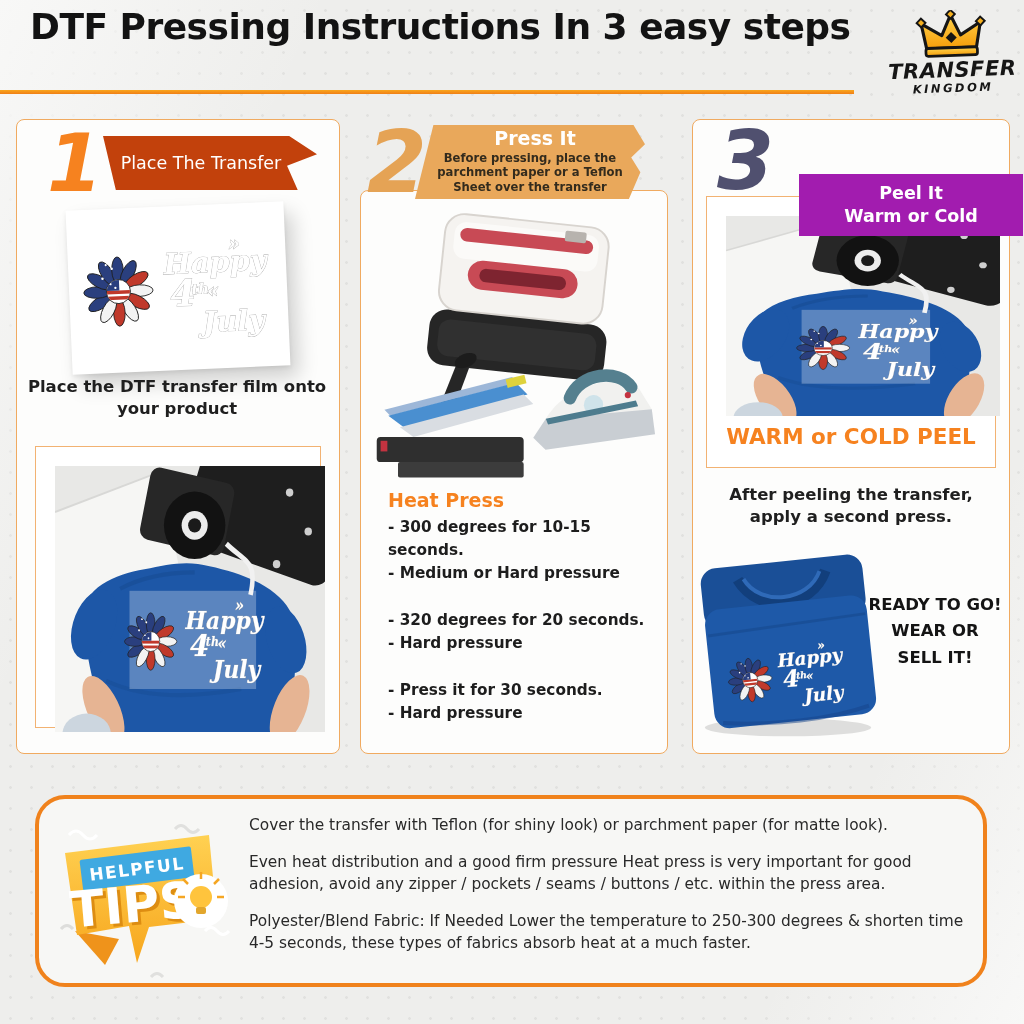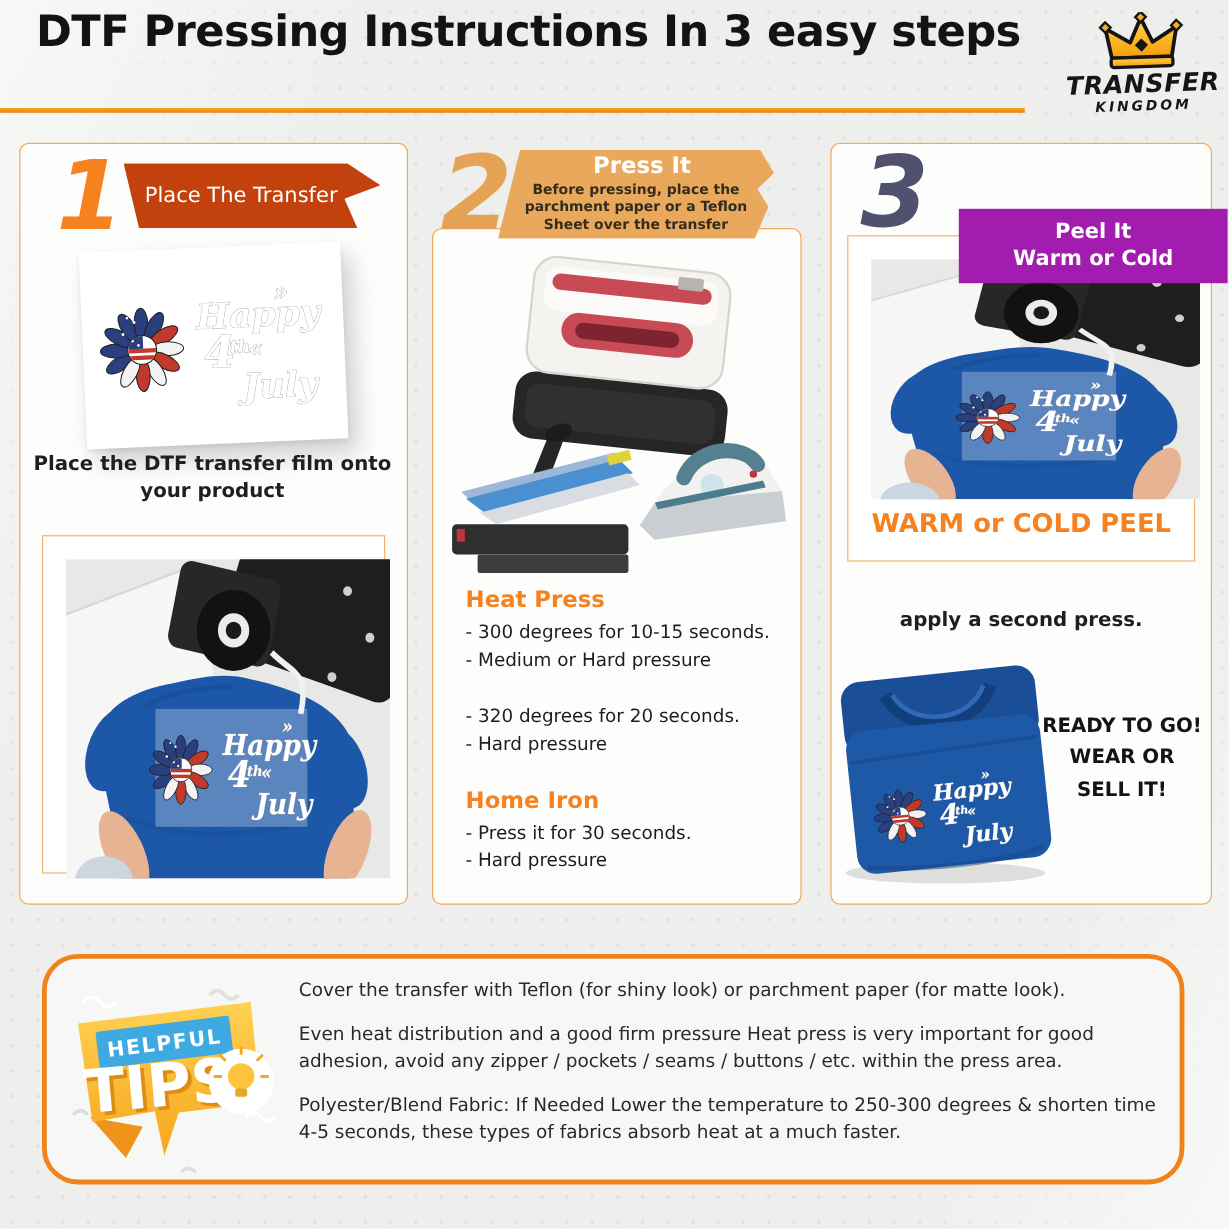--- a/index.html
+++ b/index.html
@@ -35,21 +35,21 @@
   .caption{position:absolute;margin:0;text-align:center;font-weight:700;color:#1f1f1f;font-size:16.5px;line-height:1.35;}
   .c1{left:8px;top:256px;width:304px;}
   .photo-frame{position:absolute;background:#fff;border:1px solid #f2b272;padding:19px;box-sizing:border-box;}
   .pf1{left:18px;top:326px;width:286px;height:282px;}
   .pf1 svg{display:block;width:270px;height:266px;}
   
   .devices{position:absolute;left:8px;top:18px;width:290px;height:278px;}
   .specs{position:absolute;left:15px;top:298px;width:280px;margin-left:12px;}
   .spec{margin-bottom:24px;}
   .spec-h{margin:0 0 5px 0;font-size:19px;font-weight:800;color:#f6821f;}
-  .spec-l{margin:0;font-size:15.3px;font-weight:400;color:#1d1d1d;line-height:1.5;}
+  .spec-l{margin:0;font-size:15.3px;font-weight:700;color:#1d1d1d;line-height:1.5;}
   
   .pf3{left:13px;top:76px;width:290px;height:272px;}
   .pf3 svg{display:block;width:274px;height:200px;}
   .peel-label{margin:8px 0 0 0;text-align:center;font-size:21.5px;font-weight:800;color:#f6821f;}
   .c3{left:12px;top:364px;width:292px;}
   .folded{position:absolute;left:2px;top:408px;width:186px;height:214px;}
   .ready{position:absolute;left:168px;top:472px;width:148px;text-align:center;font-size:16.5px;font-weight:800;color:#141414;line-height:1.6;}
   
   .tips{position:absolute;left:35px;top:795px;width:952px;height:192px;background:#f7f7f5;border:4px solid #f0821c;border-radius:30px;box-sizing:border-box;z-index:2;}
   .tips-badge{position:absolute;left:16px;top:14px;width:180px;height:176px;}
@@ -221,41 +221,40 @@
       <div class="spec">
         <p class="spec-h">Heat Press</p>
         <p class="spec-l">- 300 degrees for 10-15 seconds.</p>
         <p class="spec-l">- Medium or Hard pressure</p>
       </div>
       <div class="spec">
         <p class="spec-l">- 320 degrees for 20 seconds.</p>
         <p class="spec-l">- Hard pressure</p>
       </div>
       <div class="spec">
-        <p class="spec-h">Home Iron</p>
         <p class="spec-l">- Press it for 30 seconds.</p>
         <p class="spec-l">- Hard pressure</p>
       </div>
     </div>
   </section>
 
   <section class="panel panel3">
     <div class="step-num n3">3</div>
     <div class="banner b3">
       <span>Peel It</span>
       <span>Warm or Cold</span>
     </div>
     <div class="photo-frame pf3">
       <svg viewBox="0 0 290 260" preserveAspectRatio="none">
         <use href="#scene-press"></use>
       </svg>
       <p class="peel-label">WARM or COLD PEEL</p>
     </div>
     <p class="caption c3">
-      <br>
+      <span>After peeling the transfer,</span><br>
       <span>apply a second press.</span>
     </p>
     <svg class="folded" viewBox="0 0 190 215">
       <ellipse cx="95" cy="202" rx="85" ry="9" fill="rgba(0,0,0,0.12)"></ellipse>
       <g transform="rotate(-6 95 110)">
         <rect x="12" y="32" width="166" height="62" rx="16" fill="#1a4f97"></rect>
         <path d="M50,46 C68,84 122,84 140,46" stroke="#123f7c" stroke-width="11" fill="none"></path>
         <path d="M56,46 C70,76 120,76 134,46" stroke="#2f6ab8" stroke-width="4" fill="none"></path>
         <rect x="12" y="74" width="166" height="122" rx="16" fill="#1e59a8"></rect>
         <line x1="14" y1="100" x2="176" y2="94" stroke="#164a8f" stroke-width="3" opacity=".6"></line>

